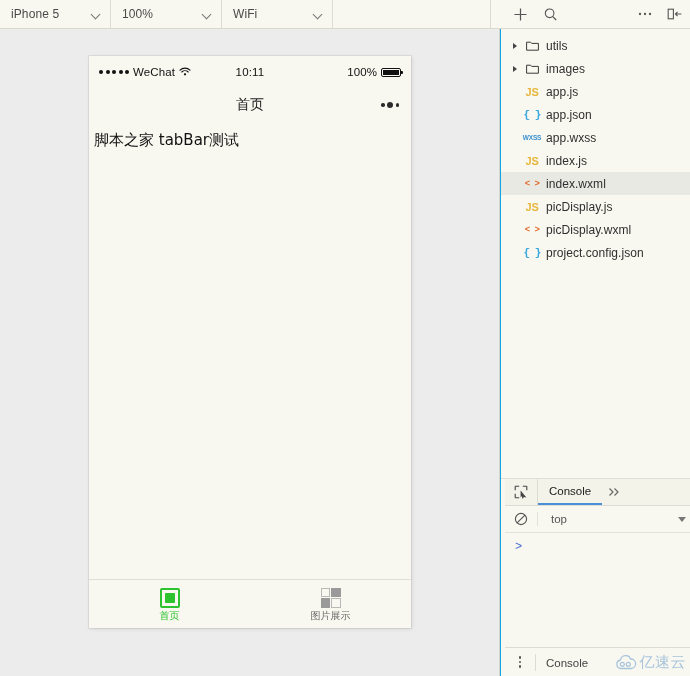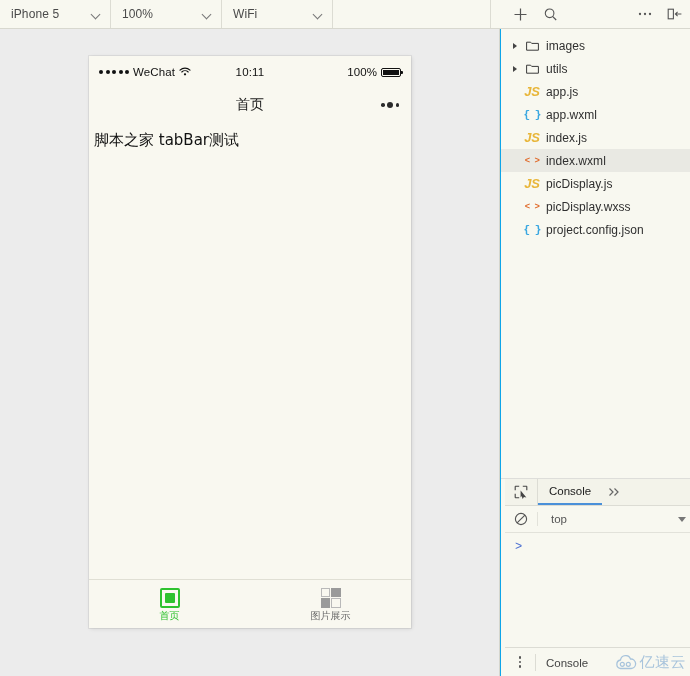--- a/index.html
+++ b/index.html
@@ -300,24 +300,23 @@
     align-items: center;
     justify-content: center;
     margin-right: 3px;
   }
   .ft-name {
     font-size: 12px;
     color: #2f2f2f;
     letter-spacing: .05px;
   }
   .icon-js {
-    font-size: 13px; font-weight: bold; color: #e8b63a;
+    font-size: 11px; font-weight: bold; color: #e8b63a;
     font-family: "Liberation Sans", sans-serif;
     letter-spacing: -.3px;
-    font-style: italic;
   }
   .icon-json {
     font-size: 11px; color: #3aa7e0; font-weight: bold;
     font-family: "Liberation Mono", monospace;
     letter-spacing: -1px;
   }
   .icon-wxss {
     font-size: 6.5px; font-weight: bold; color: #3a8fd0;
     font-family: "Liberation Sans", sans-serif;
     letter-spacing: -.2px;
@@ -577,49 +576,56 @@
 
     <div class="filetree">
 
       <div class="ft-row">
         <span class="ft-tri has"></span>
         <span class="ft-ico folder-ico">
           <svg width="13" height="11" viewBox="0 0 13 11">
             <path d="M0.6 2.2 h4 l1.1 1.2 h6.7 v6.8 h-11.8 z" stroke="#3a3a3a" stroke-width="1" fill="none"></path>
           </svg>
         </span>
-        <span class="ft-name">images</span>
+        <span class="ft-name">utils</span>
       </div>
 
       <div class="ft-row">
         <span class="ft-tri has"></span>
         <span class="ft-ico folder-ico">
           <svg width="13" height="11" viewBox="0 0 13 11">
             <path d="M0.6 2.2 h4 l1.1 1.2 h6.7 v6.8 h-11.8 z" stroke="#3a3a3a" stroke-width="1" fill="none"></path>
           </svg>
         </span>
-        <span class="ft-name">utils</span>
+        <span class="ft-name">images</span>
       </div>
 
       <div class="ft-row">
         <span class="ft-tri"></span>
         <span class="ft-ico">
             <span class="icon-js">JS</span>
           </span>
         <span class="ft-name">app.js</span>
       </div>
 
       <div class="ft-row">
         <span class="ft-tri"></span>
         <span class="ft-ico">
             <span class="icon-json">{ }</span>
           </span>
-        <span class="ft-name">app.wxml</span>
-      </div>
-
+        <span class="ft-name">app.json</span>
+      </div>
+
+      <div class="ft-row">
+        <span class="ft-tri"></span>
+        <span class="ft-ico">
+            <span class="icon-wxss">WXSS</span>
+          </span>
+        <span class="ft-name">app.wxss</span>
+      </div>
 
       <div class="ft-row">
         <span class="ft-tri"></span>
         <span class="ft-ico">
             <span class="icon-js">JS</span>
           </span>
         <span class="ft-name">index.js</span>
       </div>
 
       <div class="ft-row selected">
@@ -636,21 +642,21 @@
             <span class="icon-js">JS</span>
           </span>
         <span class="ft-name">picDisplay.js</span>
       </div>
 
       <div class="ft-row">
         <span class="ft-tri"></span>
         <span class="ft-ico">
             <span class="icon-wxml">&lt; &gt;</span>
           </span>
-        <span class="ft-name">picDisplay.wxss</span>
+        <span class="ft-name">picDisplay.wxml</span>
       </div>
 
       <div class="ft-row">
         <span class="ft-tri"></span>
         <span class="ft-ico">
             <span class="icon-json">{ }</span>
           </span>
         <span class="ft-name">project.config.json</span>
       </div>
 

